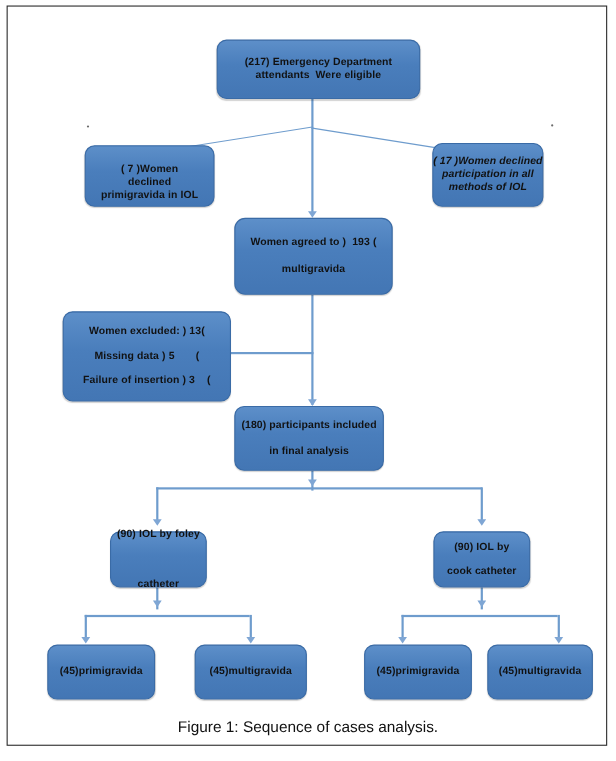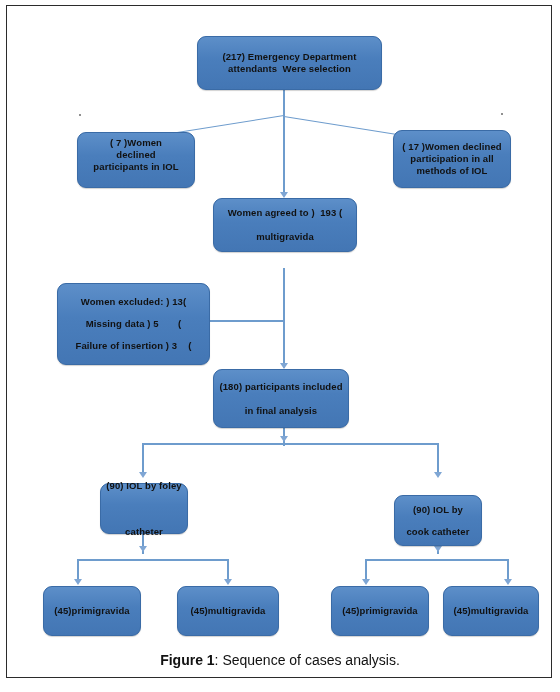--- a/index.html
+++ b/index.html
@@ -34,21 +34,21 @@
     color:#111111;
     display:flex;
     flex-direction:column;
     align-items:center;
     justify-content:center;
     text-align:center;
     font-size:9.5px;
     font-weight:bold;
     letter-spacing:0.1px;
     line-height:1.25;
-    padding:14px 6px;
+    padding:3px 6px;
     box-shadow:0 1px 1px rgba(0,0,0,0.18);
   }
   .node .ln{display:block;white-space:pre;}
   .node.spaced .ln{margin:5px 0;}
   .node.tall .ln{margin:6px 0;}
   
   .vline{position:absolute;width:1px;background:#7fa6d4;}
   .vline.thick{width:2px;background:#6e9ccd;}
   .hline{position:absolute;height:1px;background:#7fa6d4;}
   .hline.thick{height:2px;background:#6e9ccd;}
@@ -69,21 +69,21 @@
   .dot{position:absolute;width:2px;height:2px;background:#6b6b6b;border-radius:50%;}
   #caption{
     position:absolute;
     left:0; top:652px;
     width:560px;
     text-align:center;
     font-size:14px;
     color:#111111;
     font-family:"Liberation Sans", sans-serif;
   }
-  #caption b{font-weight:bold;text-align:center;}
+  #caption b{font-weight:normal;text-align:center;}
 </style>
 </head>
 <body>
 
 <div id="page">
   <div id="frame">
 
     <div class="dot" style="left:72px;  top:108px;"></div>
     <div class="dot" style="left:494px; top:107px;"></div>
 
@@ -122,57 +122,57 @@
     <div class="vline thick" style="left:430px; top:528px; height:20px;"></div>
     <div class="arrow-down" style="left:427px; top:540px;"></div>
     <div class="hline thick" style="left:358px; top:553px; width:142px;"></div>
     <div class="vline thick" style="left:358px; top:553px; height:23px;"></div>
     <div class="arrow-down" style="left:355px; top:573px;"></div>
     <div class="vline thick" style="left:500px; top:553px; height:23px;"></div>
     <div class="arrow-down" style="left:497px; top:573px;"></div>
 
     <div class="node" style="left:190px; top:30px; width:185px; height:54px;">
       <span class="ln">(217) Emergency Department</span>
-      <span class="ln">attendants  Were selection</span>
+      <span class="ln">attendants  Were eligible</span>
     </div>
 
     <div class="node" style="left:70px; top:126px; width:118px; height:56px;justify-content:flex-end;">
       <span class="ln">( 7 )Women</span>
       <span class="ln">declined</span>
-      <span class="ln">participants in IOL</span>
+      <span class="ln">primigravida in IOL</span>
     </div>
 
-    <div class="node" style="left:386px; top:124px; width:118px; height:58px;">
+    <div class="node" style="left:386px; top:124px; width:101px; height:58px;font-style:italic;">
       <span class="ln">( 17 )Women declined</span>
       <span class="ln">participation in all</span>
       <span class="ln">methods of IOL</span>
     </div>
 
-    <div class="node tall" style="left:206px; top:192px; width:144px; height:54px;">
+    <div class="node tall" style="left:206px; top:192px; width:144px; height:70px;border-radius:10px;">
       <span class="ln">Women agreed to )  193 (</span>
       <span class="ln">multigravida</span>
     </div>
 
     <div class="node spaced" style="left:50px; top:277px; width:153px; height:82px;">
       <span class="ln">Women excluded: ) 13(</span>
       <span class="ln">Missing data ) 5       (</span>
       <span class="ln">Failure of insertion ) 3    (</span>
     </div>
 
     <div class="node tall" style="left:206px; top:363px; width:136px; height:59px;">
       <span class="ln">(180) participants included</span>
       <span class="ln">in final analysis</span>
     </div>
 
     <div class="node spaced" style="left:93px; top:477px; width:88px; height:51px;gap:24px;">
       <span class="ln">(90) IOL by foley</span>
       <span class="ln">catheter</span>
     </div>
 
-    <div class="node spaced" style="left:387px; top:477px; width:88px; height:51px;margin-top:12px;">
+    <div class="node spaced" style="left:387px; top:477px; width:88px; height:51px;">
       <span class="ln">(90) IOL by</span>
       <span class="ln">cook catheter</span>
     </div>
 
     <div class="node" style="left:36px; top:580px; width:98px; height:50px;">
       <span class="ln">(45)primigravida</span>
     </div>
 
     <div class="node" style="left:170px; top:580px; width:102px; height:50px;">
       <span class="ln">(45)multigravida</span>

